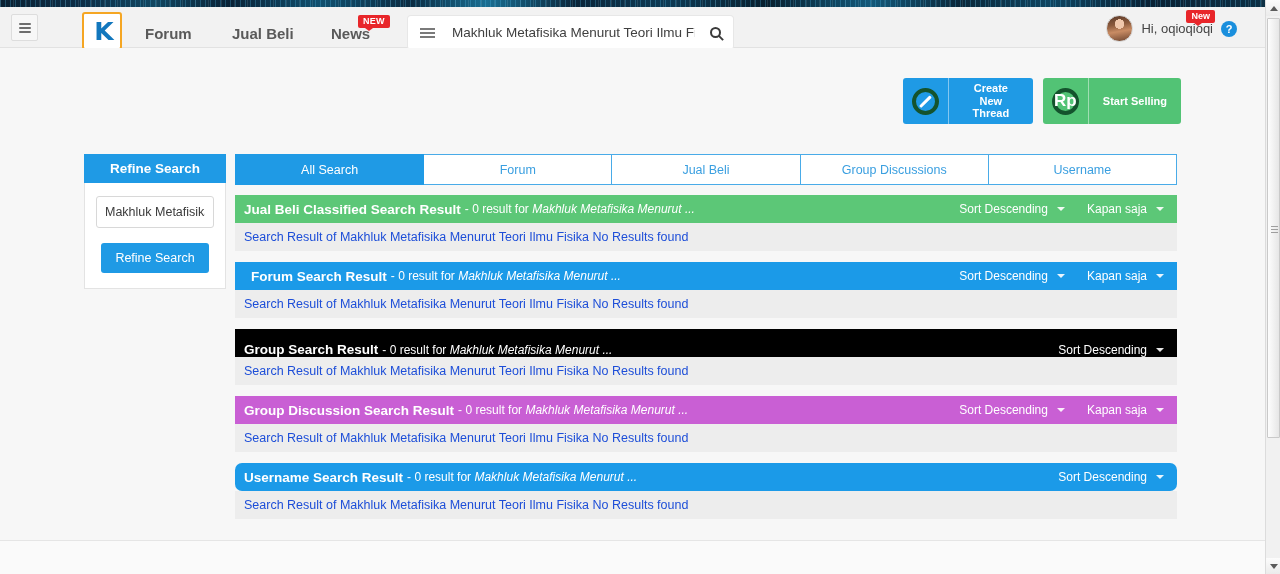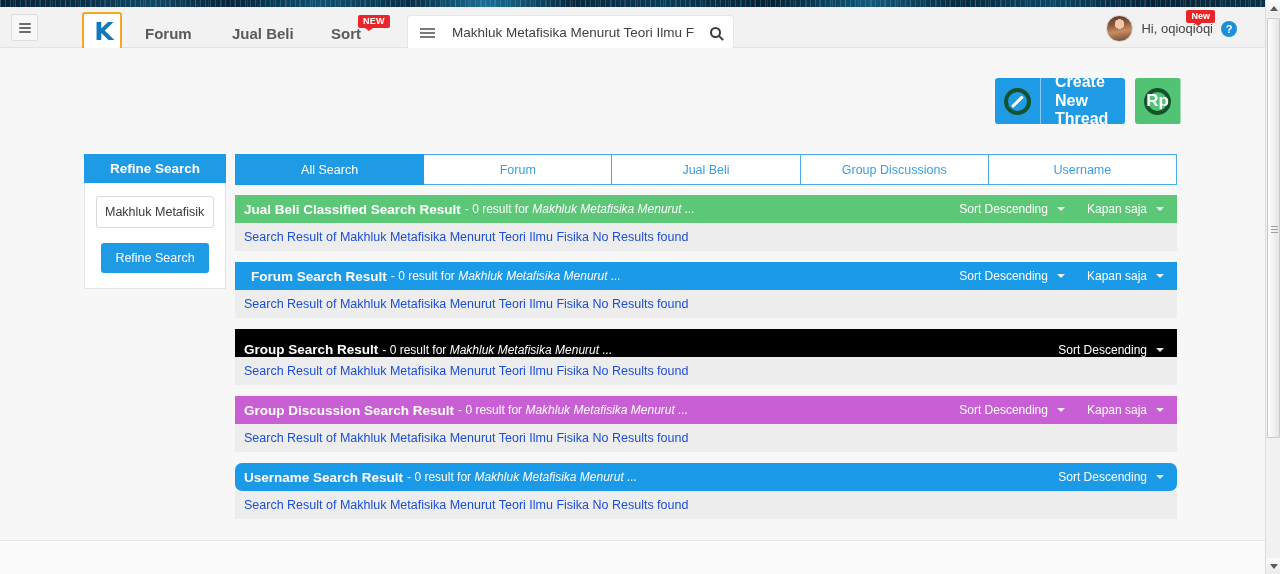--- a/index.html
+++ b/index.html
@@ -181,23 +181,23 @@
   .circle-ic {
     width: 27px; height: 27px; border: 4px solid #14532d; border-radius: 50%;
     display: flex; align-items: center; justify-content: center;
     color: #fff; font-size: 17px; font-weight: bold; position: relative;
   }
   .pencil {
     display: block; width: 2.5px; height: 15px; background: #fff;
     transform: rotate(45deg); border-radius: 1px;
   }
   .act-label {
-    color: #fff; font-size: 16px; font-weight: bold;
-    display: flex; align-items: center; justify-content: center;
-    padding: 0 14px; line-height: 1.15; text-align: left;
+    color: #fff; font-size: 11px; font-weight: bold;
+    display: flex; align-items: center; justify-content: center;
+    padding: 0 14px; line-height: 1.15; text-align: center;
   }
   .act-label.two { width: 84px; }
 
   
   .sidebar { position: absolute; left: 84px; top: 106px; width: 142px; }
   .refine-head {
     background: #1f9ae5; color: #fff; font-weight: bold;
     font-size: 13.5px; height: 29px;
     display: flex; align-items: center; justify-content: center;
     cursor: pointer;
@@ -308,21 +308,21 @@
         <span></span>
     </div>
   </div>
 
   <div class="logo-box">
     <span class="logo-glyph">K</span>
   </div>
 
   <div class="nav-link nav-forum">Forum</div>
   <div class="nav-link nav-jualbeli">Jual Beli</div>
-  <div class="nav-link nav-news">Sort</div>
+  <div class="nav-link nav-news">News</div>
   <div class="new-badge">NEW</div>
 
   <div class="search-wrap">
     <div class="search-ham">
       <div>
         <span></span>
           <span></span>
           <span></span>
       </div>
     </div>
@@ -348,20 +348,21 @@
         <span class="circle-ic">
             <i class="pencil"></i>
           </span>
       </div>
       <div class="act-label two">Create New Thread</div>
     </div>
     <div class="act-btn act-green">
       <div class="act-icon">
         <span class="circle-ic">Rp</span>
       </div>
+      <div class="act-label">Start Selling</div>
     </div>
   </div>
 
   <div class="sidebar">
     <div class="refine-head">Refine Search</div>
     <div class="refine-body">
       <input class="refine-input" type="text" value="Makhluk Metafisika Menurut Teori Ilmu Fisika" style="">
       <button class="refine-btn">Refine Search</button>
     </div>
   </div>

